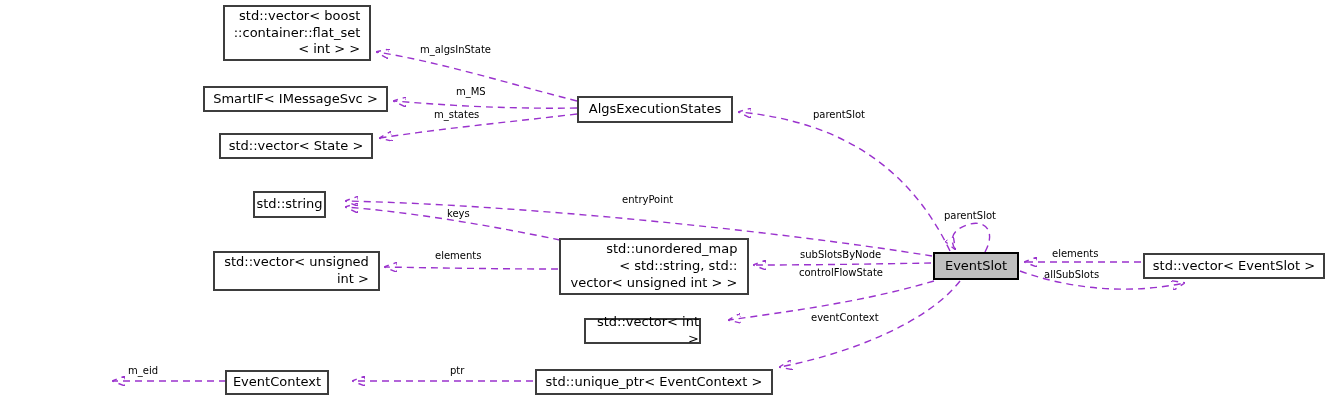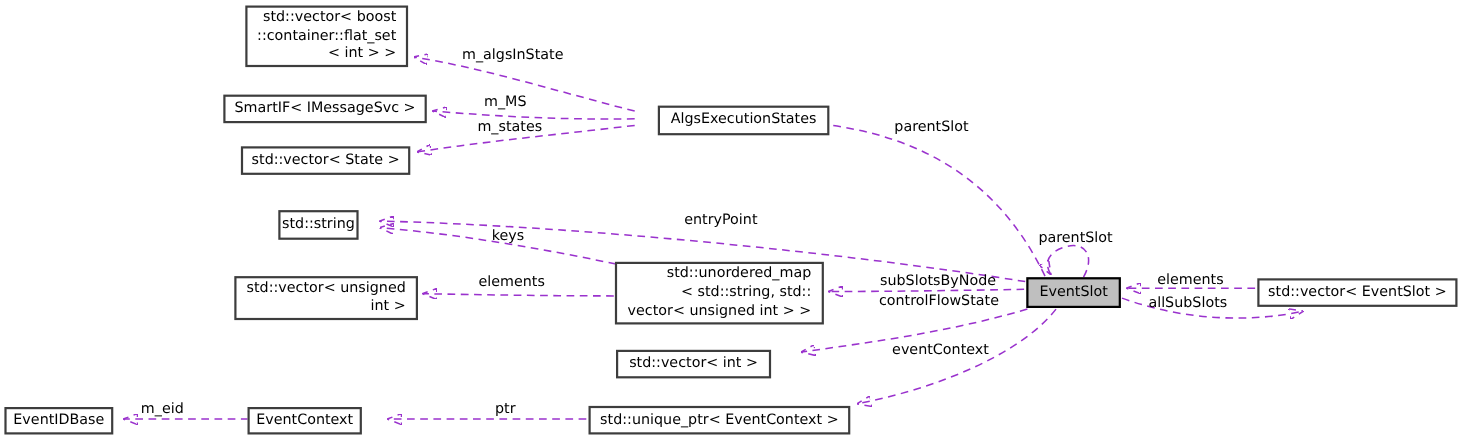--- a/index.html
+++ b/index.html
@@ -37,21 +37,21 @@
     white-space:pre-line;
     font-size:13px;line-height:1.3;
     cursor:pointer;
   }
   .node.selected{
     background:var(--selected-node-background);
     border-color:var(--selected-node-border);
   }
   .elabel{
     position:absolute;
-    font-size:13px;line-height:1.1;
+    font-size:10px;line-height:1.1;
     white-space:nowrap;
   }
 </style>
 </head>
 <body>
 
 <div class="diagram">
 
   <svg class="edge-layer" width="1332" height="401" viewBox="0 0 1332 401" xmlns="http://www.w3.org/2000/svg">
     <defs>
@@ -74,36 +74,35 @@
     <path d="M1141,262 L1025,262" marker-end="url(#arrow)"></path>
     <path d="M1020,271 C1078,292 1138,293 1184,283" marker-end="url(#arrow)"></path>
     <path d="M985,252 C996,232 986,220 970,224 C955,228 948,237 955,249" marker-end="url(#arrow)"></path>
   </svg>
 
   <div class="node" style="left:223px;top:5px;width:148px;height:56px">std::vector&lt; boost
 ::container::flat_set
 &lt; int &gt; &gt;</div>
   <div class="node" style="left:203px;top:86px;width:185px;height:26px">SmartIF&lt; IMessageSvc &gt;</div>
   <div class="node" style="left:219px;top:133px;width:154px;height:26px">std::vector&lt; State &gt;</div>
-  <div class="node" style="left:598px;top:96px;width:156px;height:27px">AlgsExecutionStates</div>
+  <div class="node" style="left:577px;top:96px;width:156px;height:27px">AlgsExecutionStates</div>
   <div class="node" style="left:253px;top:191px;width:73px;height:27px">std::string</div>
   <div class="node" style="left:213px;top:251px;width:167px;height:40px">std::vector&lt; unsigned
 int &gt;</div>
   <div class="node" style="left:559px;top:238px;width:190px;height:57px">std::unordered_map
 &lt; std::string, std::
 vector&lt; unsigned int &gt; &gt;</div>
   <div class="node selected" style="left:933px;top:252px;width:86px;height:28px">EventSlot</div>
   <div class="node" style="left:1143px;top:253px;width:182px;height:26px">std::vector&lt; EventSlot &gt;</div>
-  <div class="node" style="left:560px;top:318px;width:141px;height:26px">std::vector&lt; int &gt;</div>
+  <div class="node" style="left:584px;top:318px;width:117px;height:26px">std::vector&lt; int &gt;</div>
   <div class="node" style="left:535px;top:369px;width:238px;height:26px">std::unique_ptr&lt; EventContext &gt;</div>
   <div class="node" style="left:225px;top:370px;width:104px;height:25px">EventContext</div>
-  <div class="node" style="left:4px;top:370px;width:99px;height:25px">EventIDBase</div>
 
   <span class="elabel" style="left:420px;top:44px">m_algsInState</span>
-  <span class="elabel" style="left:440px;top:86px">m_MS</span>
+  <span class="elabel" style="left:456px;top:86px">m_MS</span>
   <span class="elabel" style="left:434px;top:109px">m_states</span>
   <span class="elabel" style="left:813px;top:109px">parentSlot</span>
   <span class="elabel" style="left:622px;top:194px">entryPoint</span>
   <span class="elabel" style="left:447px;top:208px">keys</span>
   <span class="elabel" style="left:435px;top:250px">elements</span>
   <span class="elabel" style="left:800px;top:249px">subSlotsByNode</span>
   <span class="elabel" style="left:799px;top:267px">controlFlowState</span>
   <span class="elabel" style="left:944px;top:210px">parentSlot</span>
   <span class="elabel" style="left:1052px;top:248px">elements</span>
   <span class="elabel" style="left:1044px;top:269px">allSubSlots</span>

